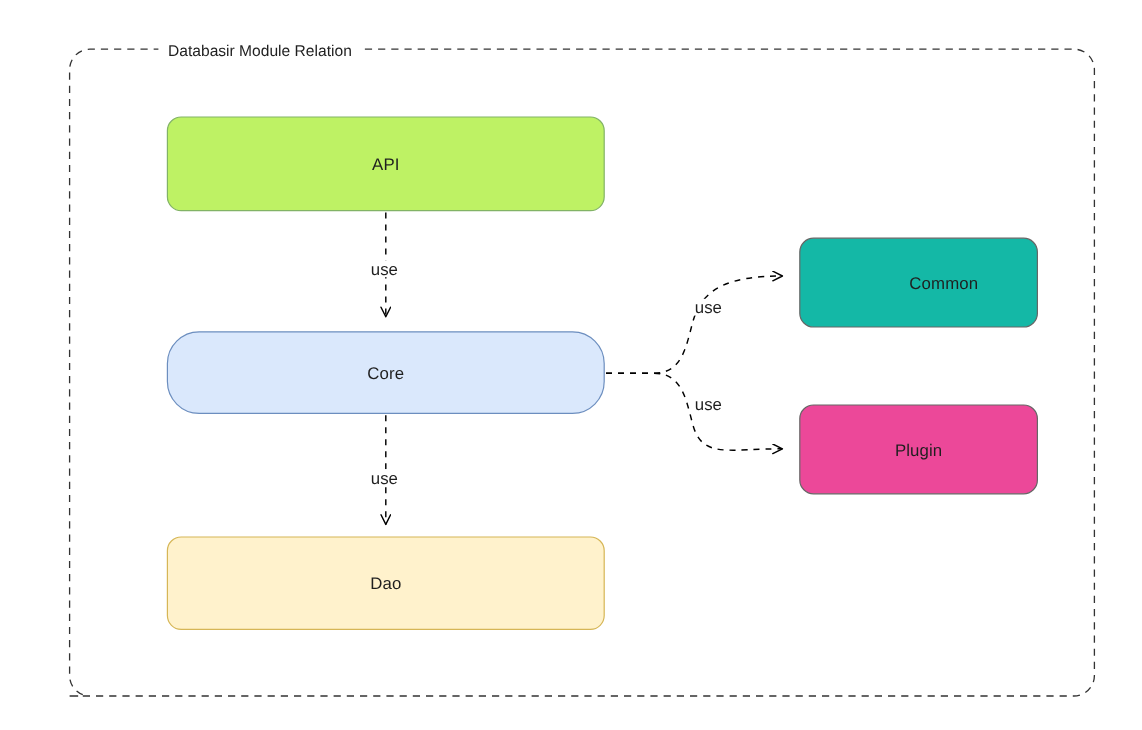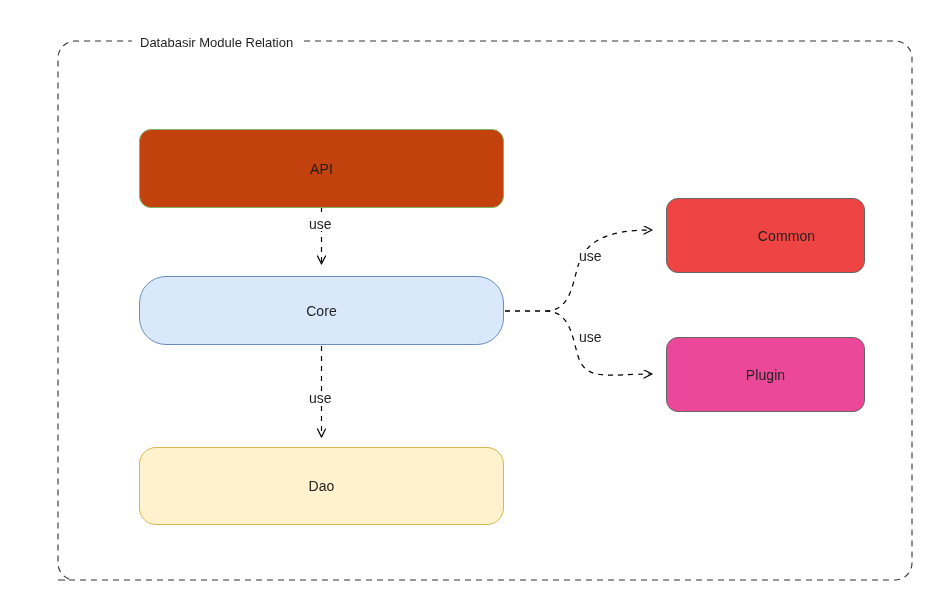--- a/index.html
+++ b/index.html
@@ -58,21 +58,21 @@
     color: #1f1f1f;
     background: #ffffff;
     padding: 0 2px;
     line-height: 1;
     white-space: nowrap;
     user-select: none;
   }
   
   #node-api     { left: 139px; top: 97px;  width: 365px; height: 79px; }
   #node-core    { left: 139px; top: 276px; width: 365px; height: 69px; border-radius: 27px; }
-  #node-dao     { left: 139px; top: 447px; width: 365px; height: 78px; border-radius: 17px; }
+  #node-dao     { left: 139px; top: 447px; width: 365px; height: 78px; }
   #node-common  { left: 666px; top: 198px; width: 199px; height: 75px; }
   #node-plugin  { left: 666px; top: 337px; width: 199px; height: 75px; }
 
   
   #label-api-core    { left: 307px; top: 217px; }
   #label-core-dao    { left: 307px; top: 391px; }
   #label-core-common { left: 577px; top: 249px; }
   #label-core-plugin { left: 577px; top: 330px; }
 </style>
 </head>
@@ -96,33 +96,33 @@
 
     <path d="M 505,311 L 545,311 C 570,311 572,286 578,266
              C 586,240 608,230 652,230" fill="none" stroke="#000000" stroke-width="1.2" stroke-dasharray="5,5" marker-end="url(#arrow-open)"></path>
 
     <path d="M 505,311 L 545,311 C 570,311 572,336 578,356
              C 586,382 608,374 652,374" fill="none" stroke="#000000" stroke-width="1.2" stroke-dasharray="5,5" marker-end="url(#arrow-open)"></path>
   </svg>
 
   <div class="group-title" id="group-title" style="left:132px; top:36px;">Databasir Module Relation</div>
 
-  <div class="node" id="node-api" style="background:#c2410c; border-color:#82b366;margin-top:32px;">
+  <div class="node" id="node-api" style="background:#bef264; border-color:#82b366;">
     <span class="node-label">API</span>
   </div>
 
   <div class="node" id="node-core" style="background:#dae8fc; border-color:#6c8ebf;">
     <span class="node-label">Core</span>
   </div>
 
   <div class="node" id="node-dao" style="background:#fff2cc; border-color:#d6b656;">
     <span class="node-label">Dao</span>
   </div>
 
-  <div class="node" id="node-common" style="background:#ef4444; border-color:#666666;padding-left:42px;">
+  <div class="node" id="node-common" style="background:#14b8a6; border-color:#666666;padding-left:42px;">
     <span class="node-label">Common</span>
   </div>
 
   <div class="node" id="node-plugin" style="background:#ec4899; border-color:#666666;">
     <span class="node-label">Plugin</span>
   </div>
 
   <div class="edge-label" id="label-api-core">use</div>
 
   <div class="edge-label" id="label-core-dao">use</div>

